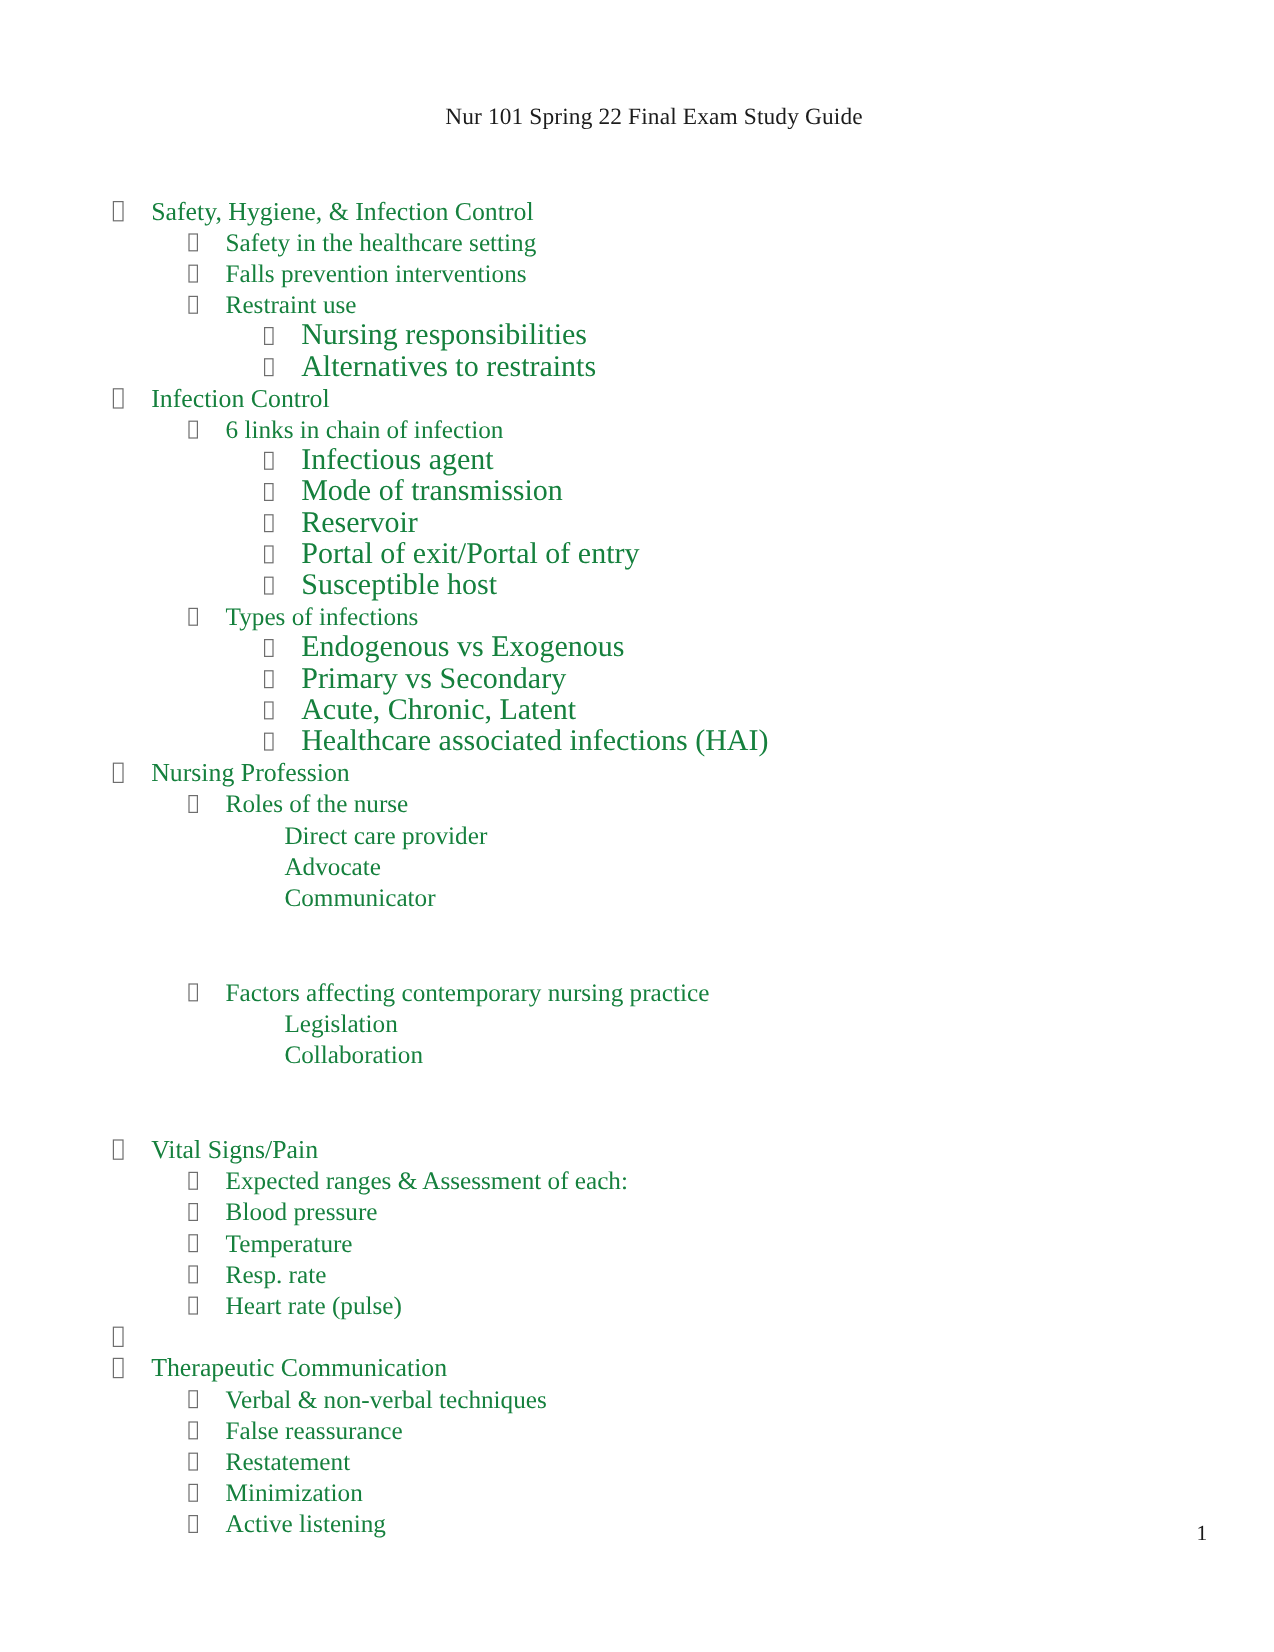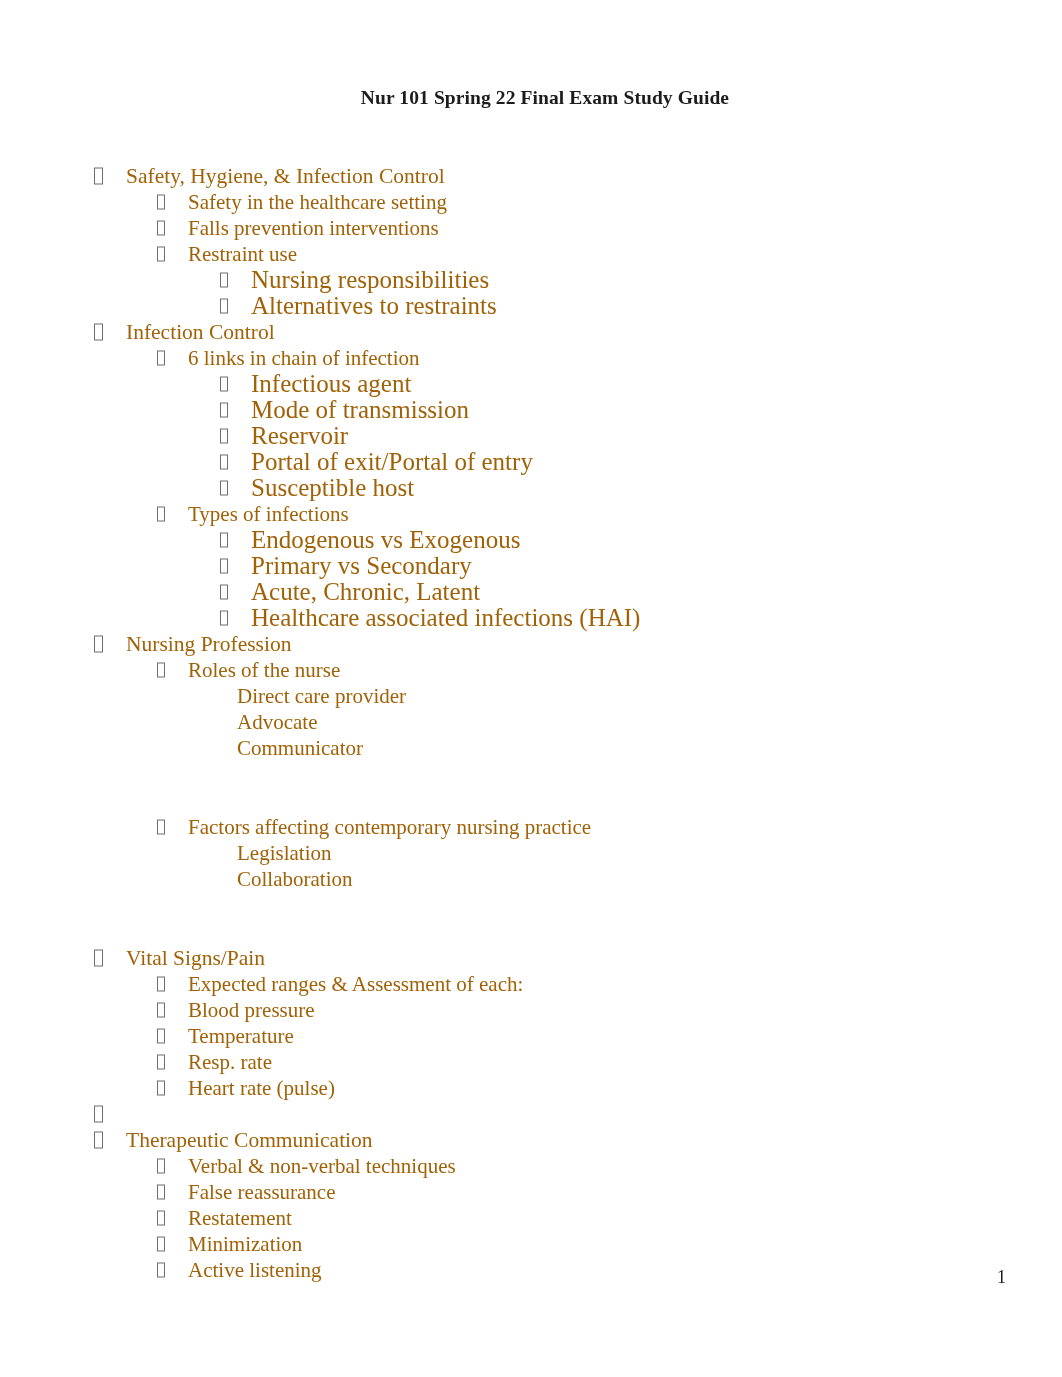--- a/index.html
+++ b/index.html
@@ -28,38 +28,37 @@
     width: 1062px;
     text-align: center;
     font-size: 19.5px;
     line-height: 24px;
     color: #1c1c1c;
     letter-spacing: 0.1px;
   }
   #doc-header .hdr-text {
     display: inline-block;
     margin-left: 28px; 
-    font-weight: bold;
   }
 
   
   #outline {
     position: absolute;
     top: 163px;
     left: 0;
     width: 1062px;
   }
 
   .line {
     position: relative;
     height: 26px;
     line-height: 26px;
     white-space: nowrap;
     font-size: 21px;
-    color: #a16207;
+    color: #15803d;
   }
   .line.spacer { height: 26px; }
   .line.gap-top { margin-top: 27px; }
 
   
   .bullet {
     position: absolute;
     top: 50%;
     transform: translateY(-50%);
     box-sizing: border-box;

